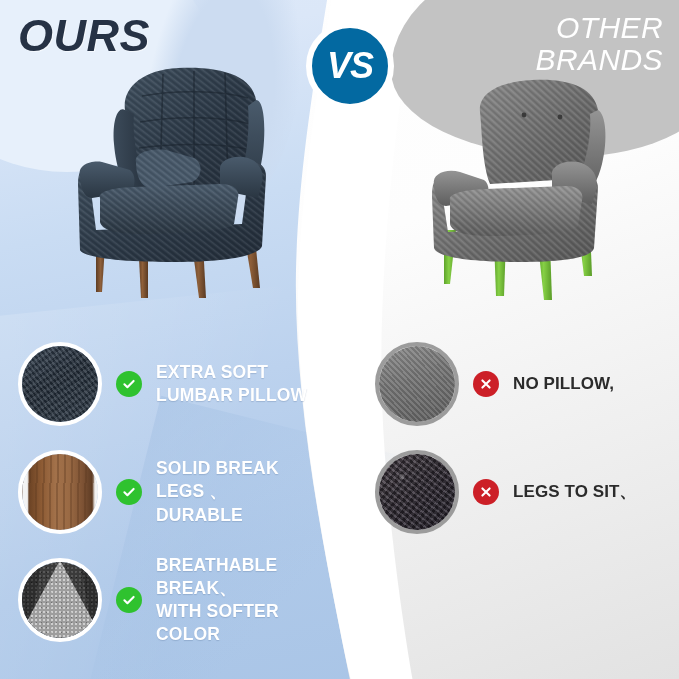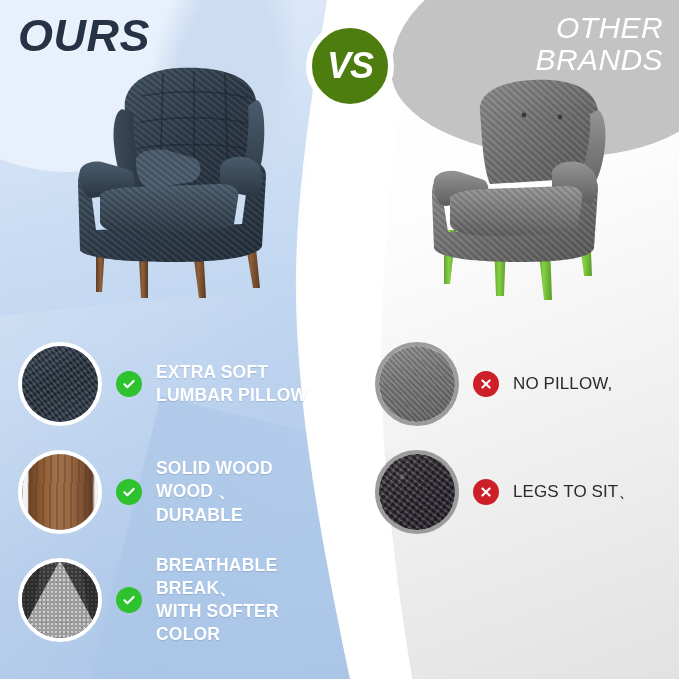--- a/index.html
+++ b/index.html
@@ -111,21 +111,21 @@
     color: #ffffff;
     letter-spacing: 0.4px;
   }
 
   
   .vs-badge {
     position: absolute;
     left: 306px; top: 22px;
     width: 88px; height: 88px;
     border-radius: 50%;
-    background: #4d7c0f;
+    background: #0369a1;
     border: 6px solid #ffffff;
     display: flex; align-items: center; justify-content: center;
     z-index: 7;
   }
   .vs-badge span {
     color: #ffffff;
     font-size: 36px;
     font-weight: 700;
     font-style: italic;
     letter-spacing: -1px;
@@ -173,21 +173,21 @@
     color: #ffffff;
     font-size: 17.5px;
     font-weight: 700;
     line-height: 1.32;
     letter-spacing: 0.2px;
     text-shadow: 0 1px 1px rgba(70,100,140,0.25);
   }
   .ftext-right {
     color: #2b2b2b;
     font-size: 17px;
-    font-weight: 400;
+    font-weight: 700;
     line-height: 1.35;
     letter-spacing: 0.1px;
   }
 
   
   .tex-navy {
     position:absolute; inset:0;
     background:
       repeating-linear-gradient(52deg, rgba(255,255,255,0.10) 0 2px, rgba(0,0,0,0.12) 2px 4px),
       repeating-linear-gradient(-34deg, rgba(255,255,255,0.07) 0 3px, rgba(0,0,0,0.10) 3px 6px),
@@ -414,21 +414,21 @@
     <div class="frow">
       <div class="thumb ring-white">
         <div class="tex-wood"></div>
       </div>
       <div class="mark ok">
         <svg width="16" height="16" viewBox="0 0 16 16">
             <path d="M3.4 8.3 L6.4 11.2 L12.6 4.9" stroke="#ffffff" stroke-width="2.1" fill="none" stroke-linecap="round" stroke-linejoin="round"></path>
           </svg>
       </div>
       <div class="ftext-left">
-        <div>SOLID WOOD WOOD 、</div>
+        <div>SOLID BREAK LEGS 、</div>
         <div>DURABLE</div>
       </div>
     </div>
 
     <div class="frow">
       <div class="thumb ring-white">
         <div class="tex-cone"></div>
         <div class="cone-shape"></div>
         <div class="cone-grain"></div>
       </div>

